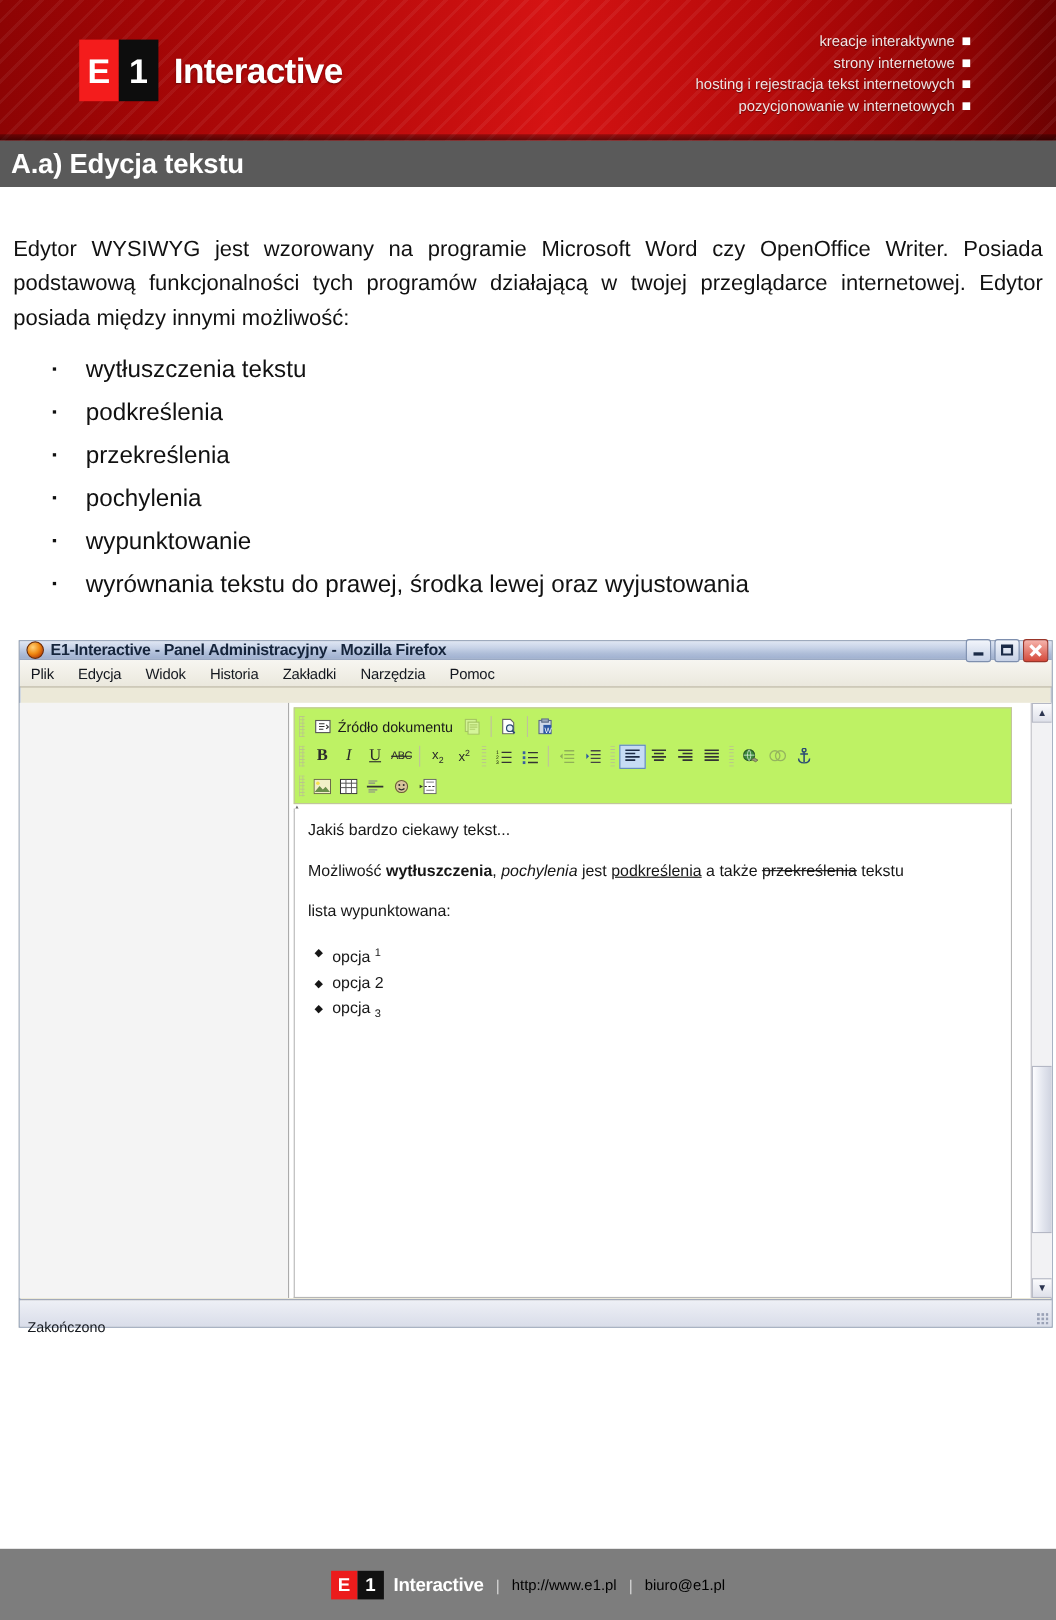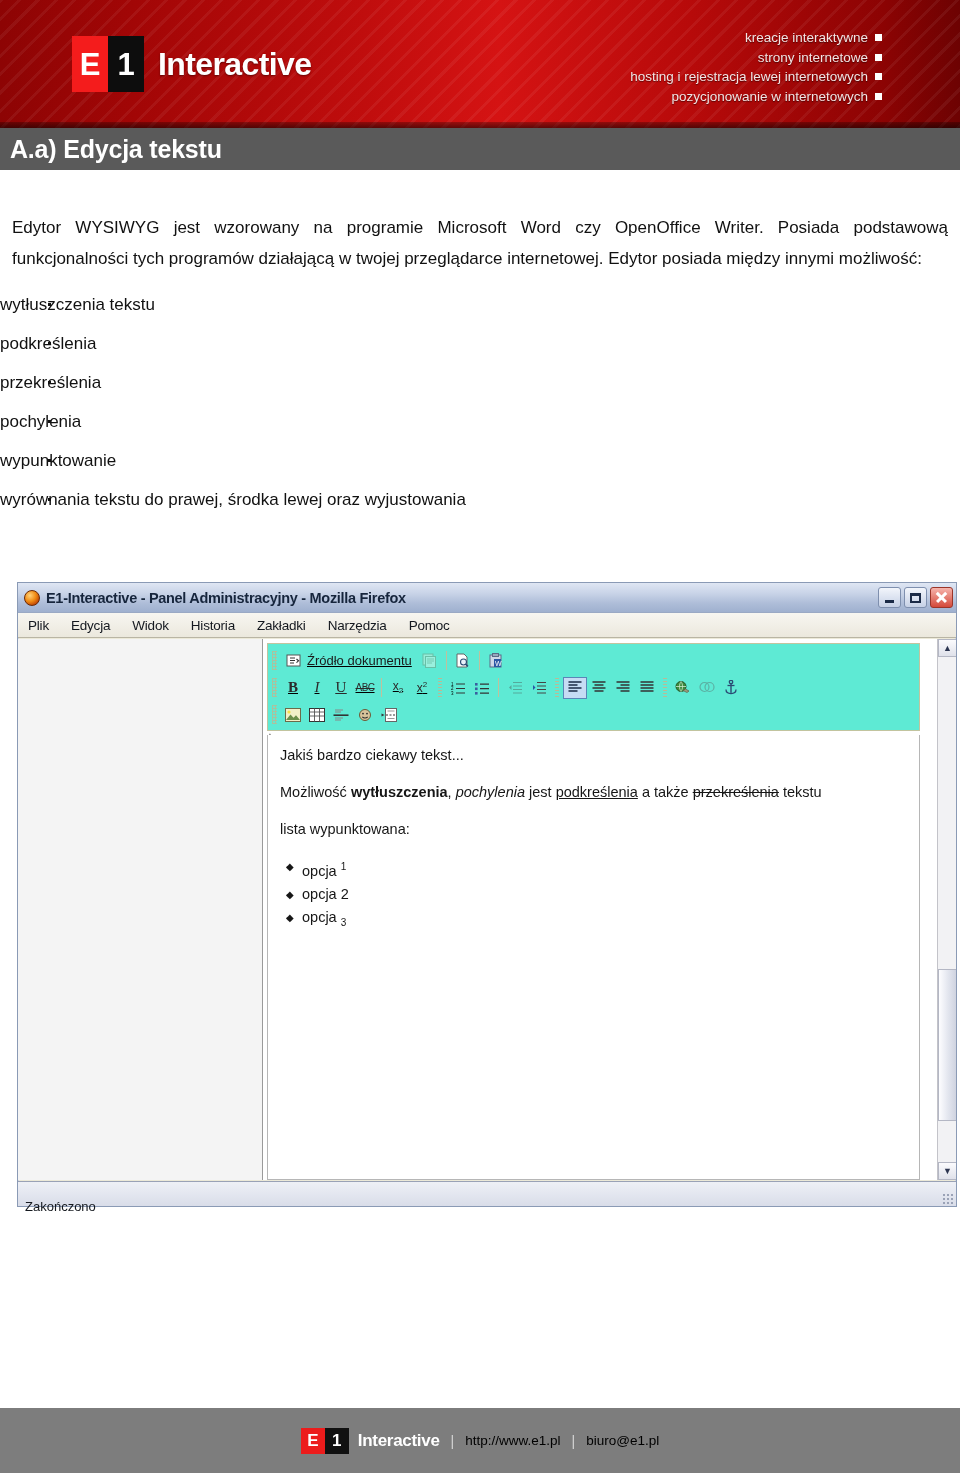--- a/index.html
+++ b/index.html
@@ -70,30 +70,31 @@
     display:flex; align-items:center;
     padding-left:10px;
   }
   .sect-head .t{
     color:#ffffff; font-size:25px; font-weight:bold;
     letter-spacing:-0.2px;
   }
 
   .para{
     margin:42px 12px 0 12px;
-    font-size:17px;
+    font-size:20px;
     line-height:31px;
     color:#111;
     text-align:justify;
   }
 
   .bullets{ margin:18px 0 0 0; padding:0; list-style:none; }
   .bullets li{
     position:relative;
-    font-size:17px;
+    padding-left:78px;
+    font-size:22px;
     line-height:25px;
     margin-bottom:14px;
     color:#111;
   }
   .bullets li:before{
     content:"";
     position:absolute; left:48px; top:11px;
     width:3px; height:3px; background:#111;
   }
 
@@ -105,21 +106,21 @@
     background:#ffffff;
   }
   .win{
     position:absolute; left:5px; top:0px;
     width:940px; height:625px;
     border:1px solid #8a9ab5;
     background:#ece9d8;
     box-shadow:0 0 0 1px #cfd6e2 inset;
   }
   .titlebar{
-    height:30px;
+    height:17px;
     background:linear-gradient(180deg,#dfe6f3 0%,#c9d4e8 35%,#aebdd8 70%,#9fb0cf 100%);
     border-bottom:1px solid #9aa9c4;
     display:flex; align-items:center;
     padding:0 3px 0 6px;
     position:relative;
   }
   .ff-icon{
     width:16px; height:16px; border-radius:50%;
     background:radial-gradient(circle at 35% 32%, #ffd27a 0%, #f08b14 45%, #c44a06 75%, #7d2b03 100%);
     flex:none; margin-right:6px;
@@ -182,24 +183,23 @@
     flex:1; position:relative;
     background:#ffffff;
     overflow:hidden;
   }
 
   
   .editor{
     position:absolute; left:4px; top:4px; right:36px; bottom:0;
   }
   .tbwrap{
-    background:#5eead4;
+    background:#bef264;
     border:1px solid #c2c49f;
     padding:3px 2px 2px 2px;
-    text-decoration:underline;
   }
   .tbrow{
     display:flex; align-items:center;
     height:27px;
     padding-left:2px;
   }
   .grip{
     width:5px; height:19px; flex:none; margin-right:4px;
     background-image:
       linear-gradient(90deg,#b9bb96 1px, transparent 1px),
@@ -326,21 +326,21 @@
 
 <div class="banner">
   <div class="banner-logo">
     <div class="lg-box lg-e">E</div>
     <div class="lg-box lg-1">1</div>
     <div class="lg-word">Interactive</div>
   </div>
   <div class="banner-tag">
     <div><span>kreacje interaktywne</span><span class="sq"></span></div>
     <div><span>strony internetowe</span><span class="sq"></span></div>
-    <div><span>hosting i rejestracja lewej internetowych</span><span class="sq"></span></div>
+    <div><span>hosting i rejestracja tekst internetowych</span><span class="sq"></span></div>
     <div><span>pozycjonowanie w internetowych</span><span class="sq"></span></div>
   </div>
 </div>
 
 <div class="page">
 
   <div class="sect-head">
     <div class="t">A.a) Edycja tekstu</div>
   </div>
 

